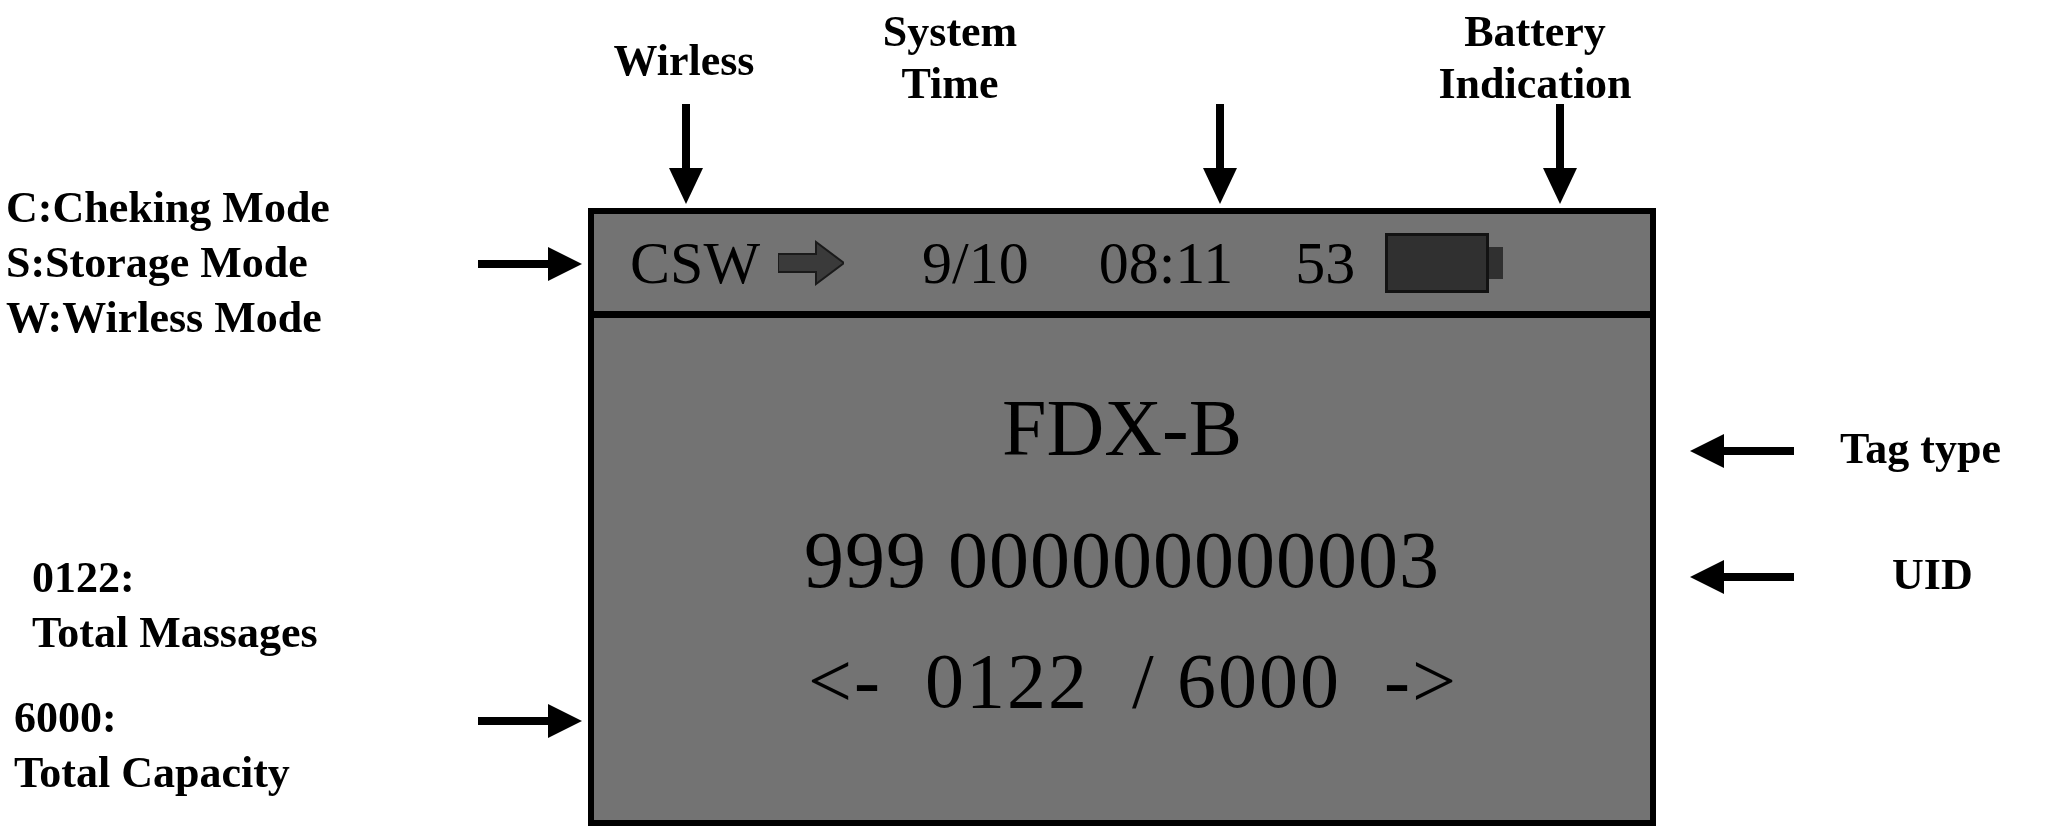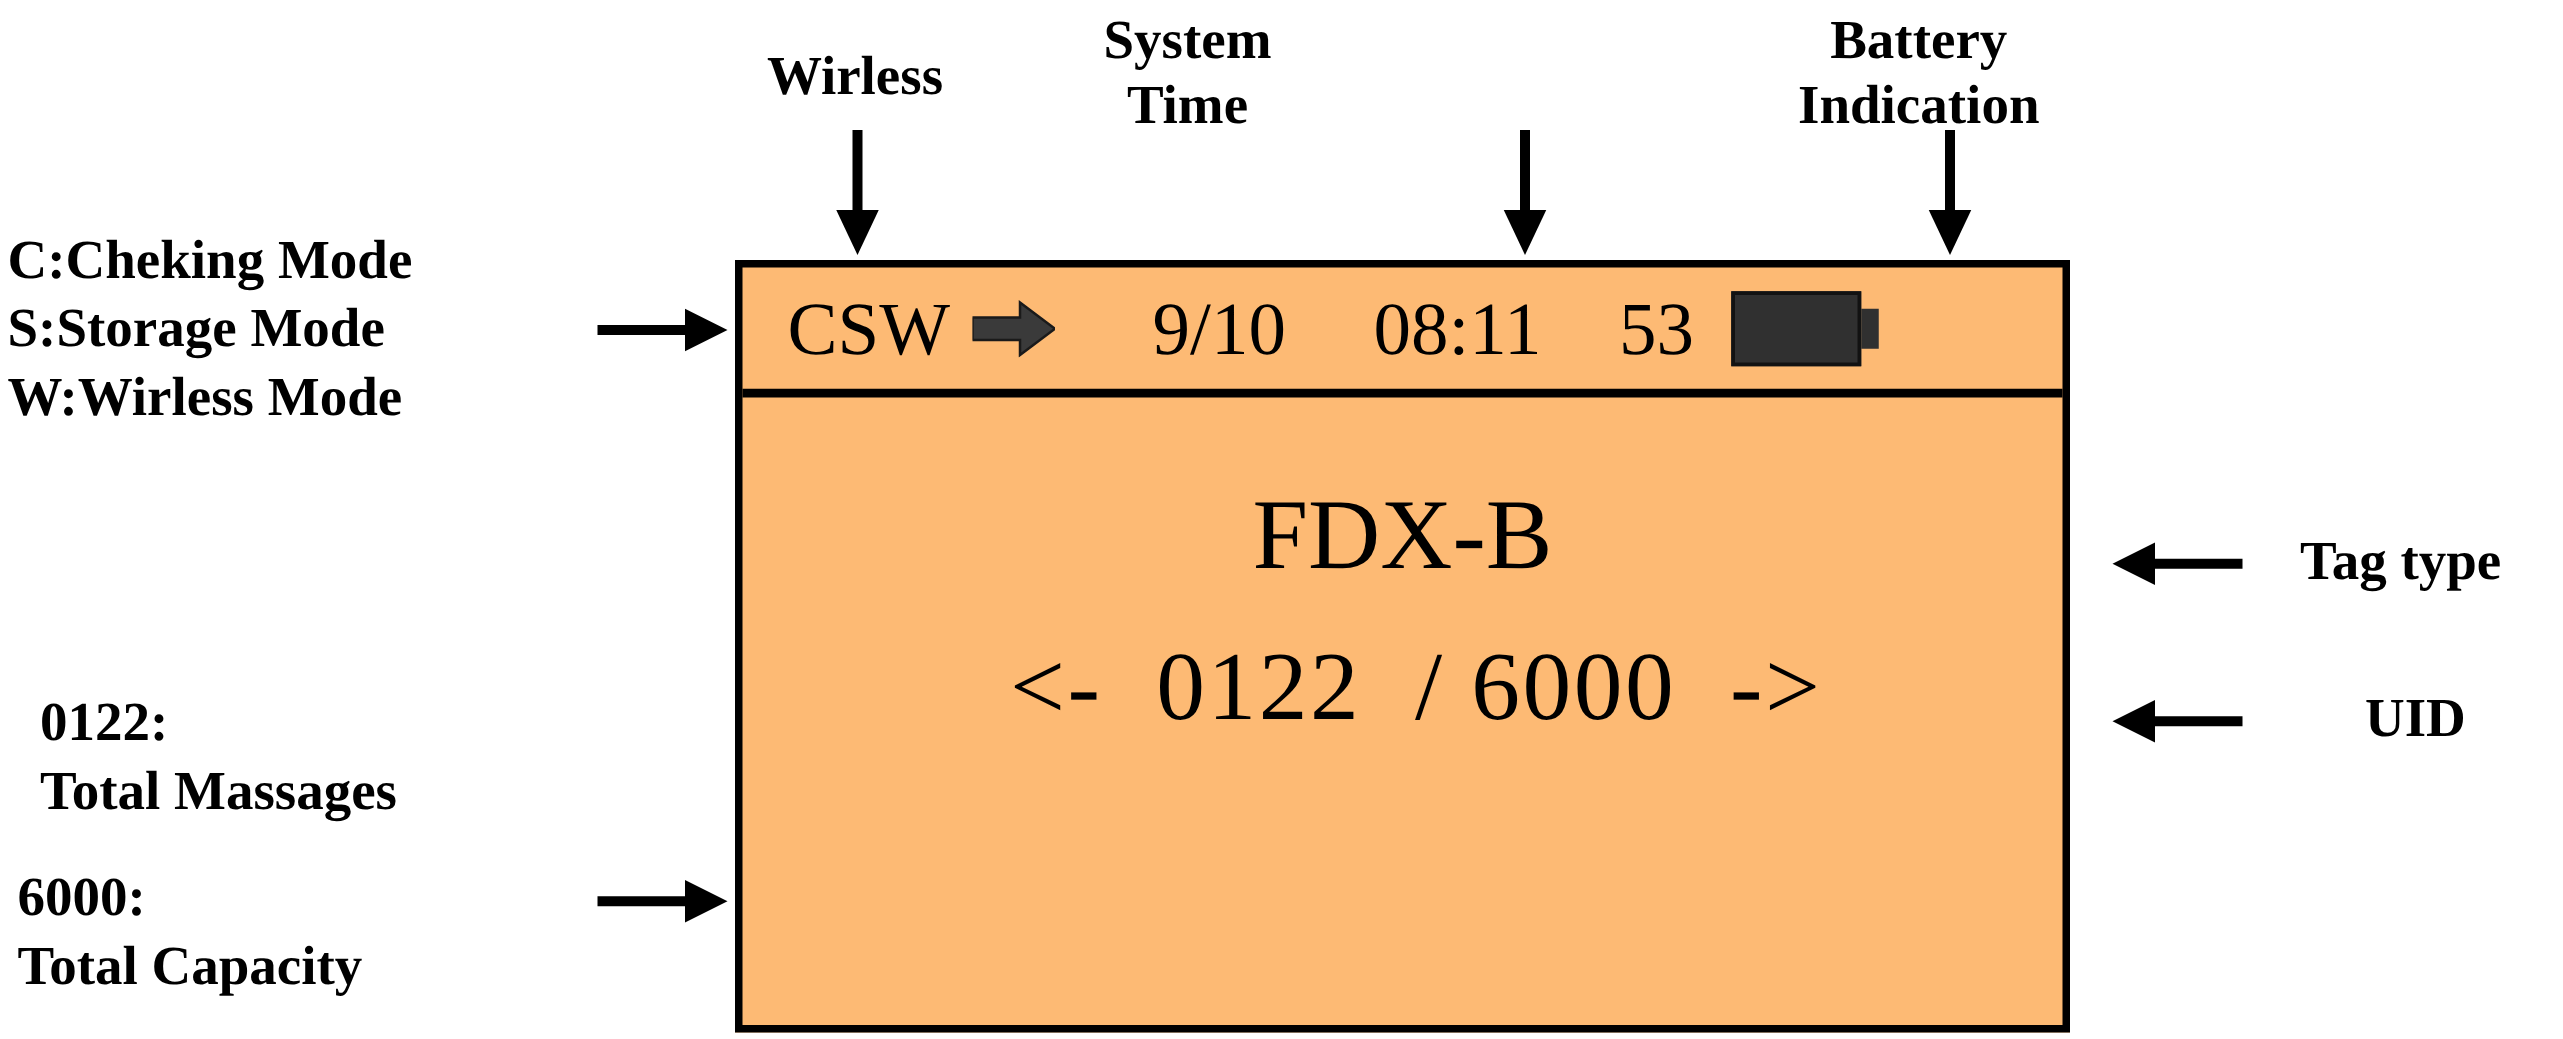--- a/index.html
+++ b/index.html
@@ -33,21 +33,21 @@
   .arrow-svg { position: absolute; overflow: visible; }
 
   
   #lcd-frame {
     position: absolute;
     left: 588px;
     top: 208px;
     width: 1068px;
     height: 618px;
     border: 6px solid #000000;
-    background: #fdba74;
+    background: #737373;
     box-sizing: border-box;
   }
 
   
   #status-bar {
     position: absolute;
     left: 0;
     top: 0;
     right: 0;
     height: 104px;
@@ -224,18 +224,19 @@
       <span class="body"></span>
       <span class="cap"></span>
     </span>
 
   </div>
 
   <div id="display-body">
 
     <div class="display-line" id="tag-type-line">FDX-B</div>
 
+    <div class="display-line" id="uid-line">999 000000000003</div>
 
     <div class="display-line" id="counter-line">&lt;-  0122  / 6000  -&gt;</div>
 
   </div>
 
 </div>
 
 </body></html>

